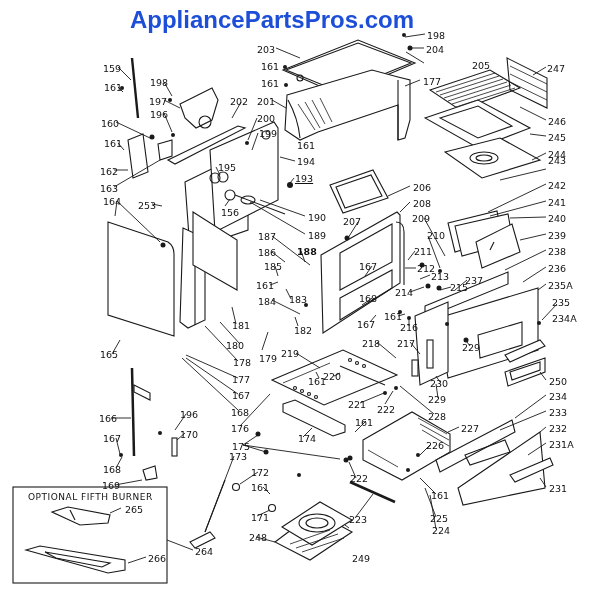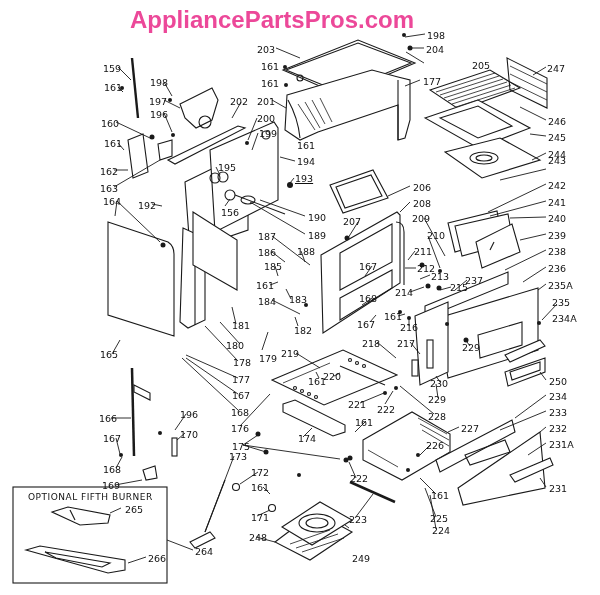--- a/index.html
+++ b/index.html
@@ -1,21 +1,21 @@
 <!DOCTYPE html>
 <html><head>
   <meta charset="utf-8">
   <style>
     html, body { margin: 0; padding: 0; background: #ffffff; }
     body { width: 600px; height: 595px; position: relative; overflow: hidden; font-family: "Liberation Sans", sans-serif; }
     #diagram { position: absolute; left: 0; top: 0; width: 600px; height: 595px; }
     .watermark {
       position: absolute; left: 0; top: 6px; width: 544px; text-align: center;
       font-family: "Liberation Sans", sans-serif; font-weight: bold; font-size: 24px;
-      color: #ec4899; letter-spacing: 0px; pointer-events: none;
+      color: #1d4ed8; letter-spacing: 0px; pointer-events: none;
     }
     .lbl {
       position: absolute; font-family: "DejaVu Sans", sans-serif; font-size: 9.5px;
       color: #111; line-height: 1; white-space: nowrap; cursor: pointer;
     }
     .box-title {
       position: absolute; left: 28px; top: 492px; font-family: "DejaVu Sans", sans-serif;
       font-size: 9px; color: #111; letter-spacing: 0.5px;
     }
     svg .p { fill: none; stroke: #1a1a1a; stroke-width: 1.1; }
@@ -402,29 +402,29 @@
     <div class="lbl" style="left: 548px; top: 156px;">243</div>
     <div class="lbl" style="left: 295px; top: 174px; text-decoration: underline;">193</div>
     <div class="lbl" style="left: 100px; top: 184px;">163</div>
     <div class="lbl" style="left: 548px; top: 181px;">242</div>
     <div class="lbl" style="left: 413px; top: 183px;">206</div>
     <div class="lbl" style="left: 103px; top: 197px;">164</div>
     <div class="lbl" style="left: 221px; top: 208px;">156</div>
     <div class="lbl" style="left: 308px; top: 213px;">190</div>
     <div class="lbl" style="left: 548px; top: 198px;">241</div>
     <div class="lbl" style="left: 413px; top: 199px;">208</div>
-    <div class="lbl" style="left: 138px; top: 201px;">192</div>
+    <div class="lbl" style="left: 138px; top: 201px;">253</div>
     <div class="lbl" style="left: 343px; top: 217px;">207</div>
     <div class="lbl" style="left: 412px; top: 214px;">209</div>
     <div class="lbl" style="left: 548px; top: 214px;">240</div>
     <div class="lbl" style="left: 308px; top: 231px;">189</div>
     <div class="lbl" style="left: 427px; top: 231px;">210</div>
     <div class="lbl" style="left: 548px; top: 231px;">239</div>
     <div class="lbl" style="left: 258px; top: 232px;">187</div>
-    <div class="lbl" style="left: 297px; top: 247px;">188</div>
+    <div class="lbl" style="left: 297px; top: 247px; font-weight: bold;">188</div>
     <div class="lbl" style="left: 258px; top: 248px;">186</div>
     <div class="lbl" style="left: 414px; top: 247px;">211</div>
     <div class="lbl" style="left: 548px; top: 247px;">238</div>
     <div class="lbl" style="left: 359px; top: 262px;">167</div>
     <div class="lbl" style="left: 264px; top: 262px;">185</div>
     <div class="lbl" style="left: 417px; top: 264px;">212</div>
     <div class="lbl" style="left: 548px; top: 264px;">236</div>
     <div class="lbl" style="left: 431px; top: 272px;">213</div>
     <div class="lbl" style="left: 465px; top: 276px;">237</div>
     <div class="lbl" style="left: 256px; top: 281px;">161</div>

